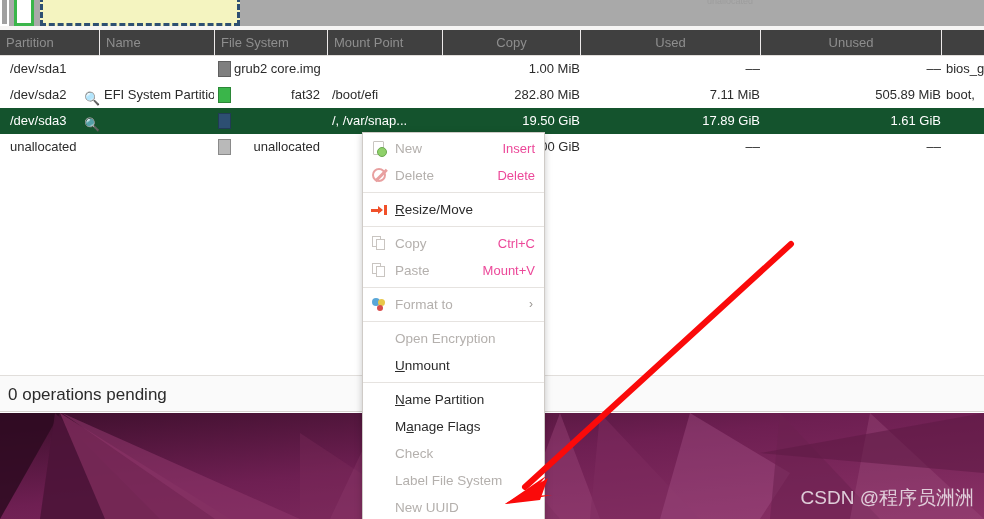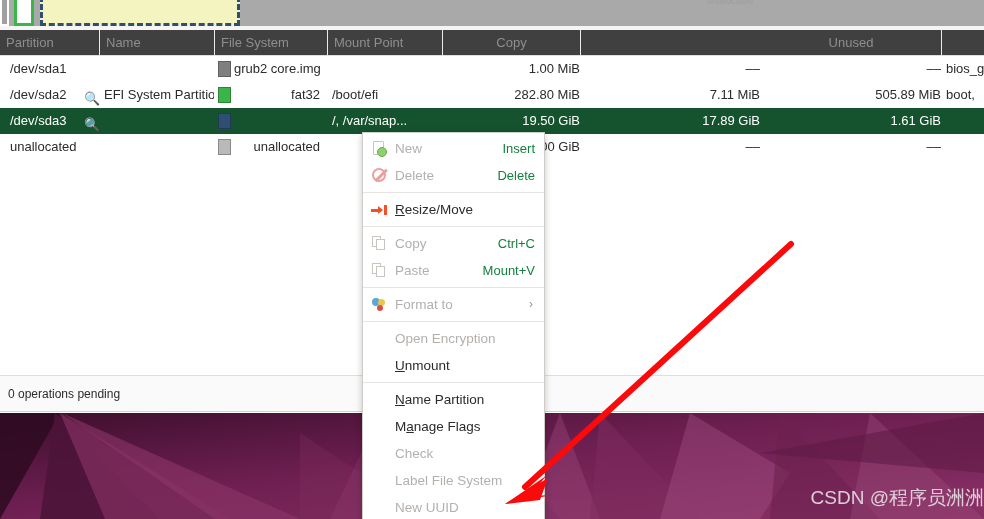--- a/index.html
+++ b/index.html
@@ -54,50 +54,50 @@
   .keyicon{ position:absolute; top:4px; font-size:13px; color:#8d8d8d; }
   .row.sel .keyicon{ color:#ffe9dd; }
 
   
   .statusbar{
     position:absolute; left:0; top:375px; width:984px; height:37px;
     background:#fafafa; border-top:1px solid #e1dedb; border-bottom:1px solid #d6d2ce;
   }
   .status-text{
     position:absolute; left:8px; top:0; height:37px; line-height:37px;
-    font-size:12px; color:#2b2b2b;
+    font-size:17px; color:#2b2b2b;
   }
 
   
   .desktop{
     position:absolute; left:0; top:413px; width:984px; height:106px;
     overflow:hidden; background:#5b1b41;
   }
   .wm{
-    position:absolute; right:0; bottom:8px;
+    position:absolute; right:10px; bottom:8px;
     font-size:19px; color:#e8dbe4; opacity:.92;
     font-family:"Liberation Sans", sans-serif; white-space:nowrap;
   }
 
   
   .menu{
     position:absolute; left:362px; top:132px; width:183px;
     background:#ffffff; border:1px solid #cfcbc7;
     box-shadow:0 2px 7px rgba(0,0,0,.22);
     padding:2px 0 2px 0;
   }
   .mi{
     position:relative; height:27px; line-height:27px;
     font-size:13.5px; color:#2b2b2b;
     padding-left:32px; padding-right:8px; white-space:nowrap;
   }
   .mi.dis{ color:#b4b0ad; }
   .mi .accel{
     position:absolute; right:9px; top:0; height:27px; line-height:27px;
-    font-size:13px; color:#15803d;
+    font-size:13px; color:#ec4899;
   }
   .mi .arrow{
     position:absolute; right:11px; top:0; height:27px; line-height:27px;
     font-size:12px; color:#9a9692;
   }
   .mi .micon{
     position:absolute; left:8px; top:5px; width:17px; height:17px;
   }
   .msep{ height:1px; margin:3px 0; background:#e6e3e0; }
   .uline{ text-decoration:underline; }
@@ -155,20 +155,21 @@
   <div class="gap-strip"></div>
 
   <div class="tbl">
 
     <div class="thead">
       <div class="th" style="left:0px;width:100px;text-align:left;">Partition</div>
       <div class="th" style="left:100px;width:115px;text-align:left;">Name</div>
       <div class="th" style="left:215px;width:113px;text-align:left;">File System</div>
       <div class="th" style="left:328px;width:115px;text-align:left;">Mount Point</div>
       <div class="th" style="left:443px;width:138px;text-align:center;">Copy</div>
+      <div class="th" style="left:581px;width:180px;text-align:center;">Used</div>
       <div class="th" style="left:761px;width:181px;text-align:center;">Unused</div>
       <div class="th last" style="left:942px;width:42px;text-align:left;"></div>
     </div>
 
     <div class="row">
       <div class="cell l" style="left:10px;width:95px;">/dev/sda1</div>
       <div class="cell l" style="left:104px;width:110px;"></div>
       <div class="swatch" style="left:218px;background:#7f7f7f;"></div>
       <div class="cell l" style="left:234px;width:108px;">grub2 core.img</div>
       <div class="cell l" style="left:332px;width:108px;"></div>

